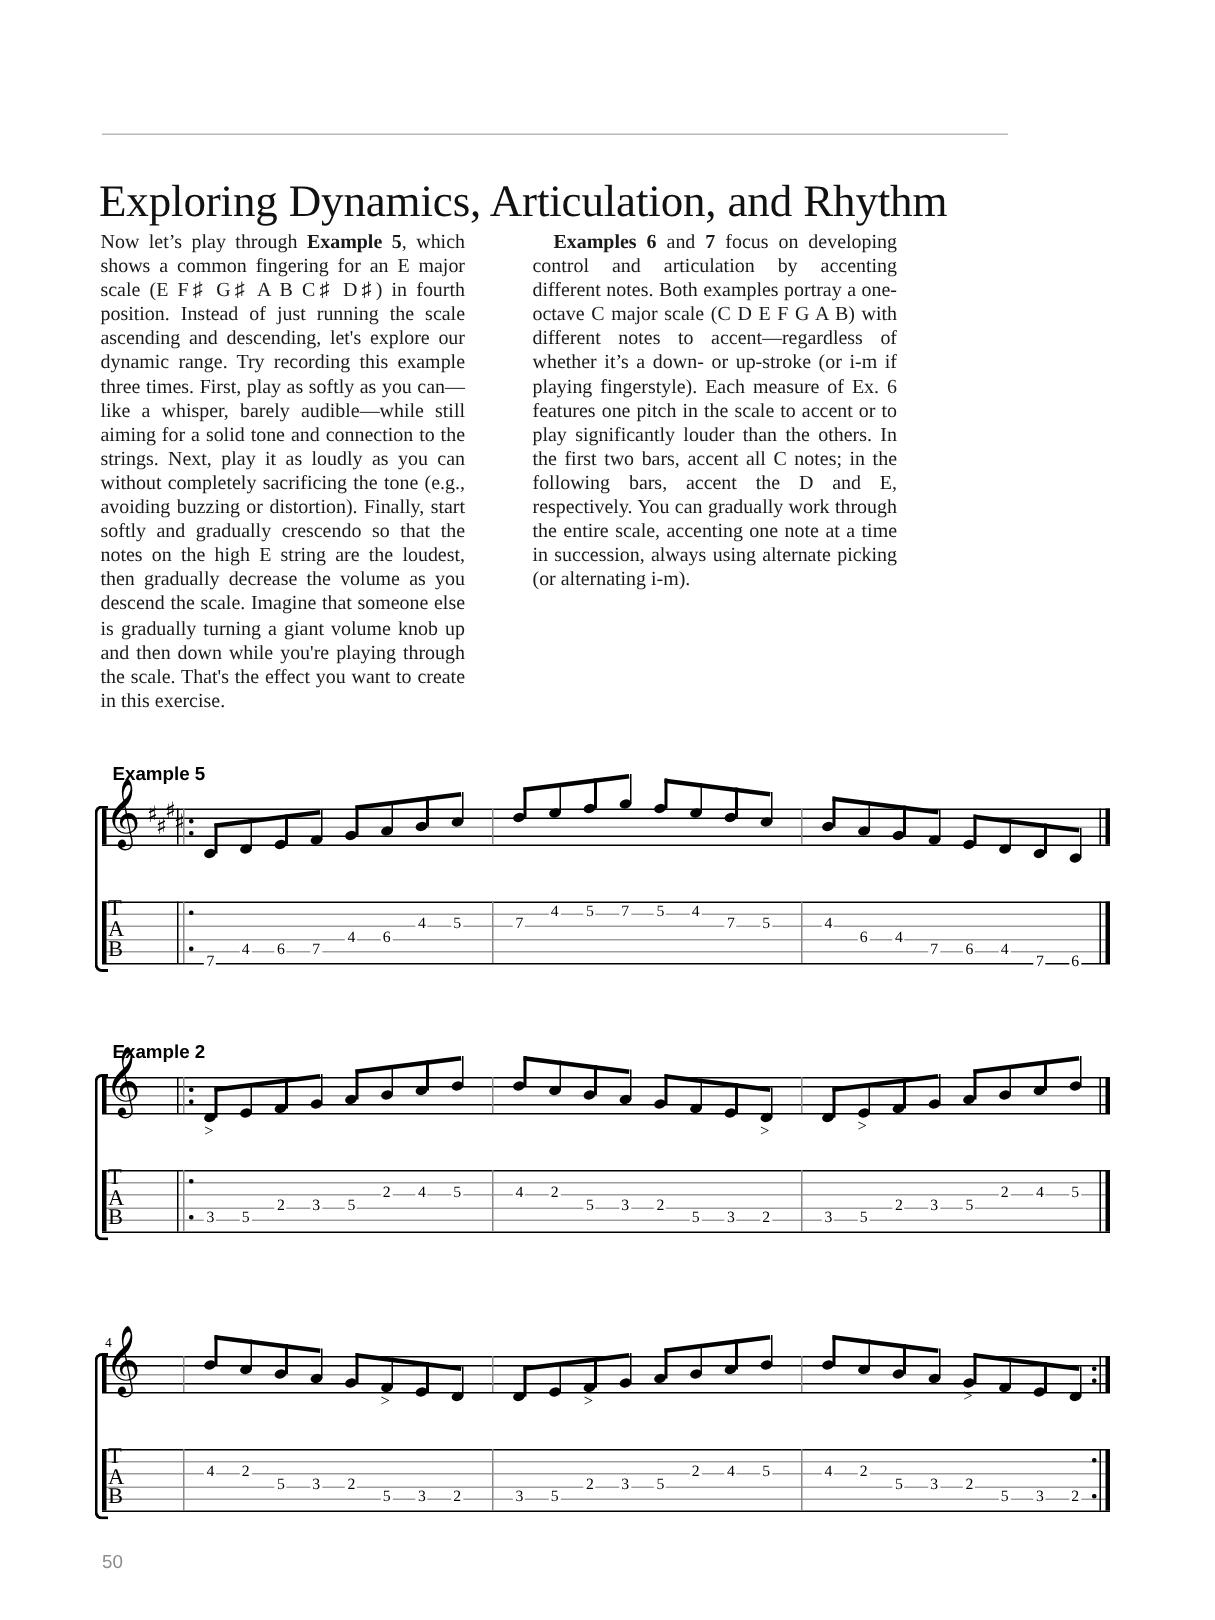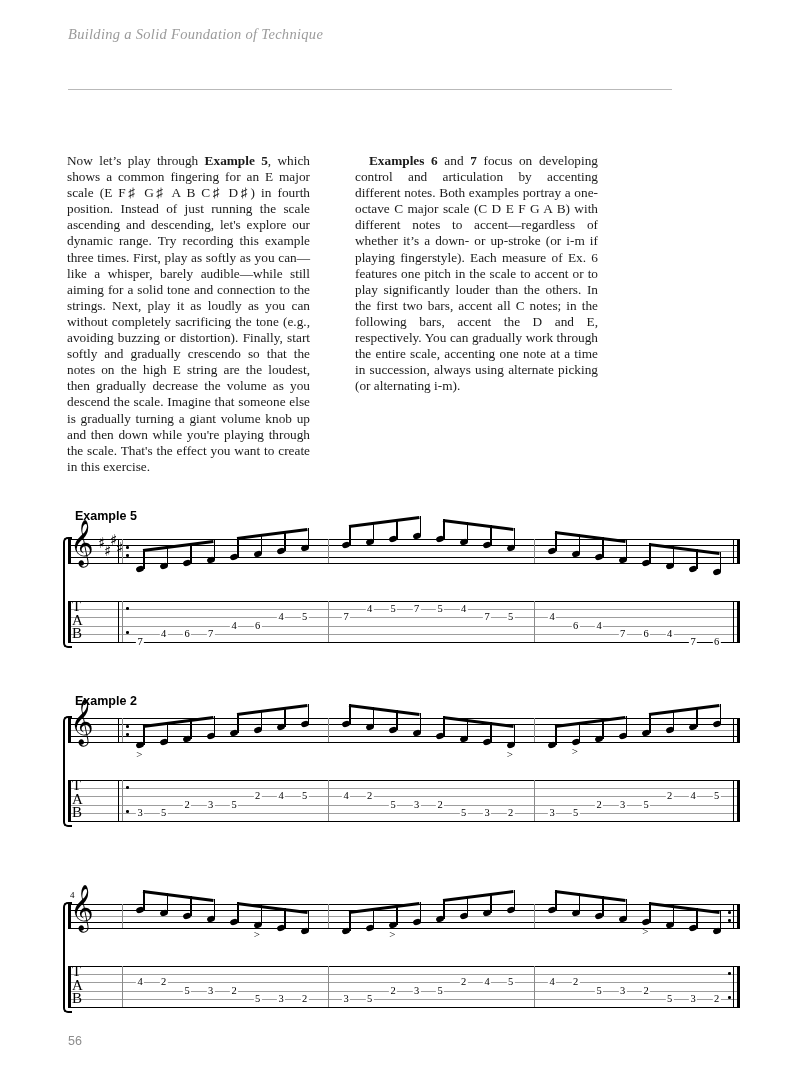--- a/index.html
+++ b/index.html
@@ -200,23 +200,23 @@
     font-family: "Liberation Sans", sans-serif;
     font-size: 12.5px;
     color: #8d8d8d;
   }
 </style>
 </head>
 <body>
 
 <div class="page">
 
-  <div class="running-head">Building a Solid Foundation of Technique</div>
 
   <div class="title-rule"></div>
+  <h1 class="page-title">Exploring Dynamics, Articulation, and Rhythm</h1>
 
   <div class="col col-left">
     <p><span>Now let’s play through </span><b>Example 5</b><span>, which shows a common fingering for an E major scale (E F♯ G♯ A B C♯ D♯) in fourth position. Instead of just running the scale ascending and descending, let's explore our dynamic range. Try recording this example three times. First, play as softly as you can—like a whisper, barely audible—while still aiming for a solid tone and connection to the strings. Next, play it as loudly as you can without completely sacrificing the tone (e.g., avoiding buzzing or distortion). Finally, start softly and gradually crescendo so that the notes on the high E string are the loudest, then gradually decrease the volume as you descend the scale. Imagine that someone else is gradually turning a giant volume knob up and then down while you're playing through the scale. That's the effect you want to create in this exercise.</span></p>
   </div>
 
   <div class="col col-right">
     <p style="text-indent:14px"><b>Examples 6</b><span> and </span><b>7</b><span> focus on developing control and articulation by accenting different notes. Both examples portray a one-octave C major scale (C D E F G A B) with different notes to accent—regardless of whether it’s a down- or up-stroke (or i-m if playing fingerstyle). Each measure of Ex. 6 features one pitch in the scale to accent or to play significantly louder than the others. In the first two bars, accent all C notes; in the following bars, accent the D and E, respectively. You can gradually work through the entire scale, accenting one note at a time in succession, always using alternate picking (or alternating i-m).</span></p>
   </div>
 
   <div class="ex-label" style="left:75px; top:509px;">Example 5</div>
@@ -568,14 +568,14 @@
       <div class="tabnum" style="left:625.225px; top:100.8px;">3</div>
       <div class="note" style="left:621.225px; top:27px;"></div>
       <div class="stem" style="left:628.4250000000001px; top:10px; height:20px;"></div>
       <div class="tabnum" style="left:648.725px; top:100.8px;">2</div>
       <div class="note" style="left:644.725px; top:30px;"></div>
       <div class="stem" style="left:651.9250000000001px; top:13px; height:20px;"></div>
       <div class="beam" style="left:487.425px; top:-8px; width:71.07214644289286px; transform:rotate(7.275004957889251deg);"></div>
       <div class="beam" style="left:581.4250000000001px; top:4px; width:71.0721464428928px; transform:rotate(7.275004957889255deg);"></div>
     </div>
 
-  <div class="folio">56</div>
+  <div class="folio">50</div>
 </div>
 
 </body></html>

